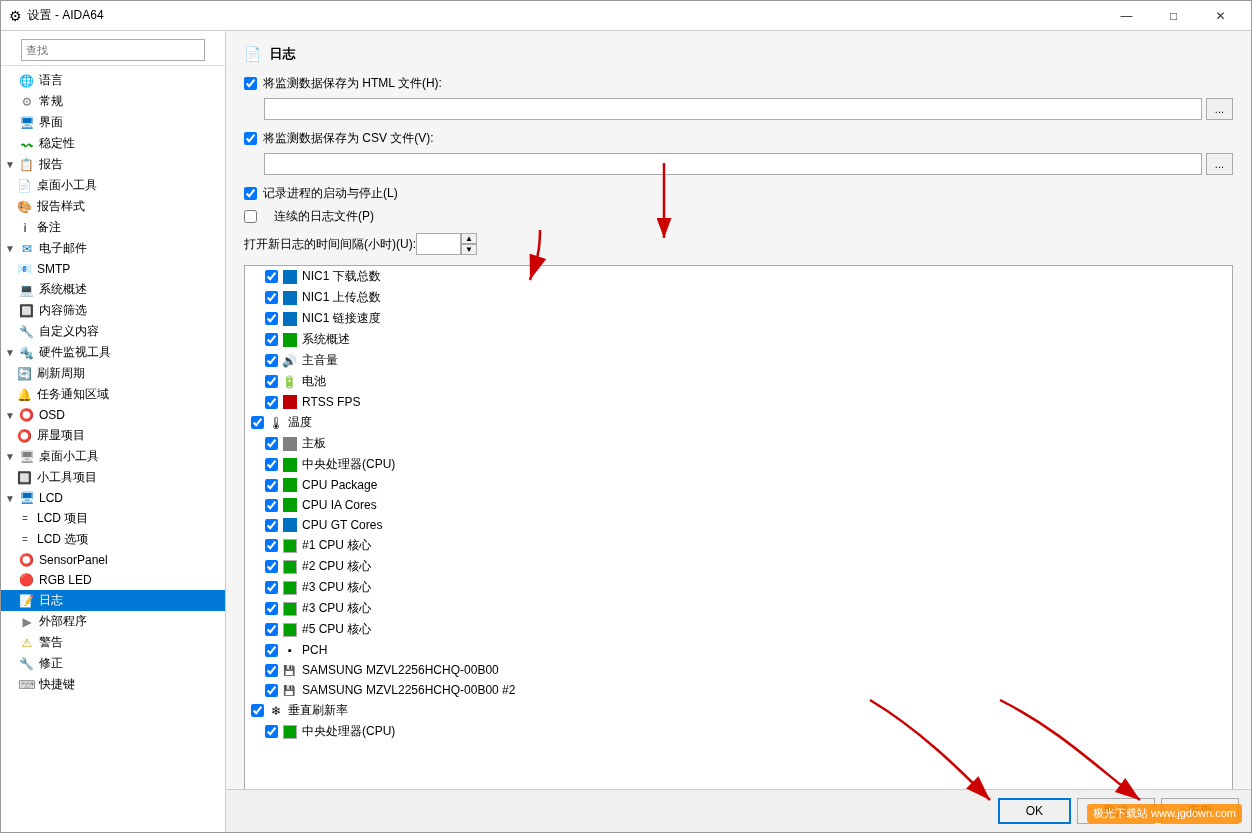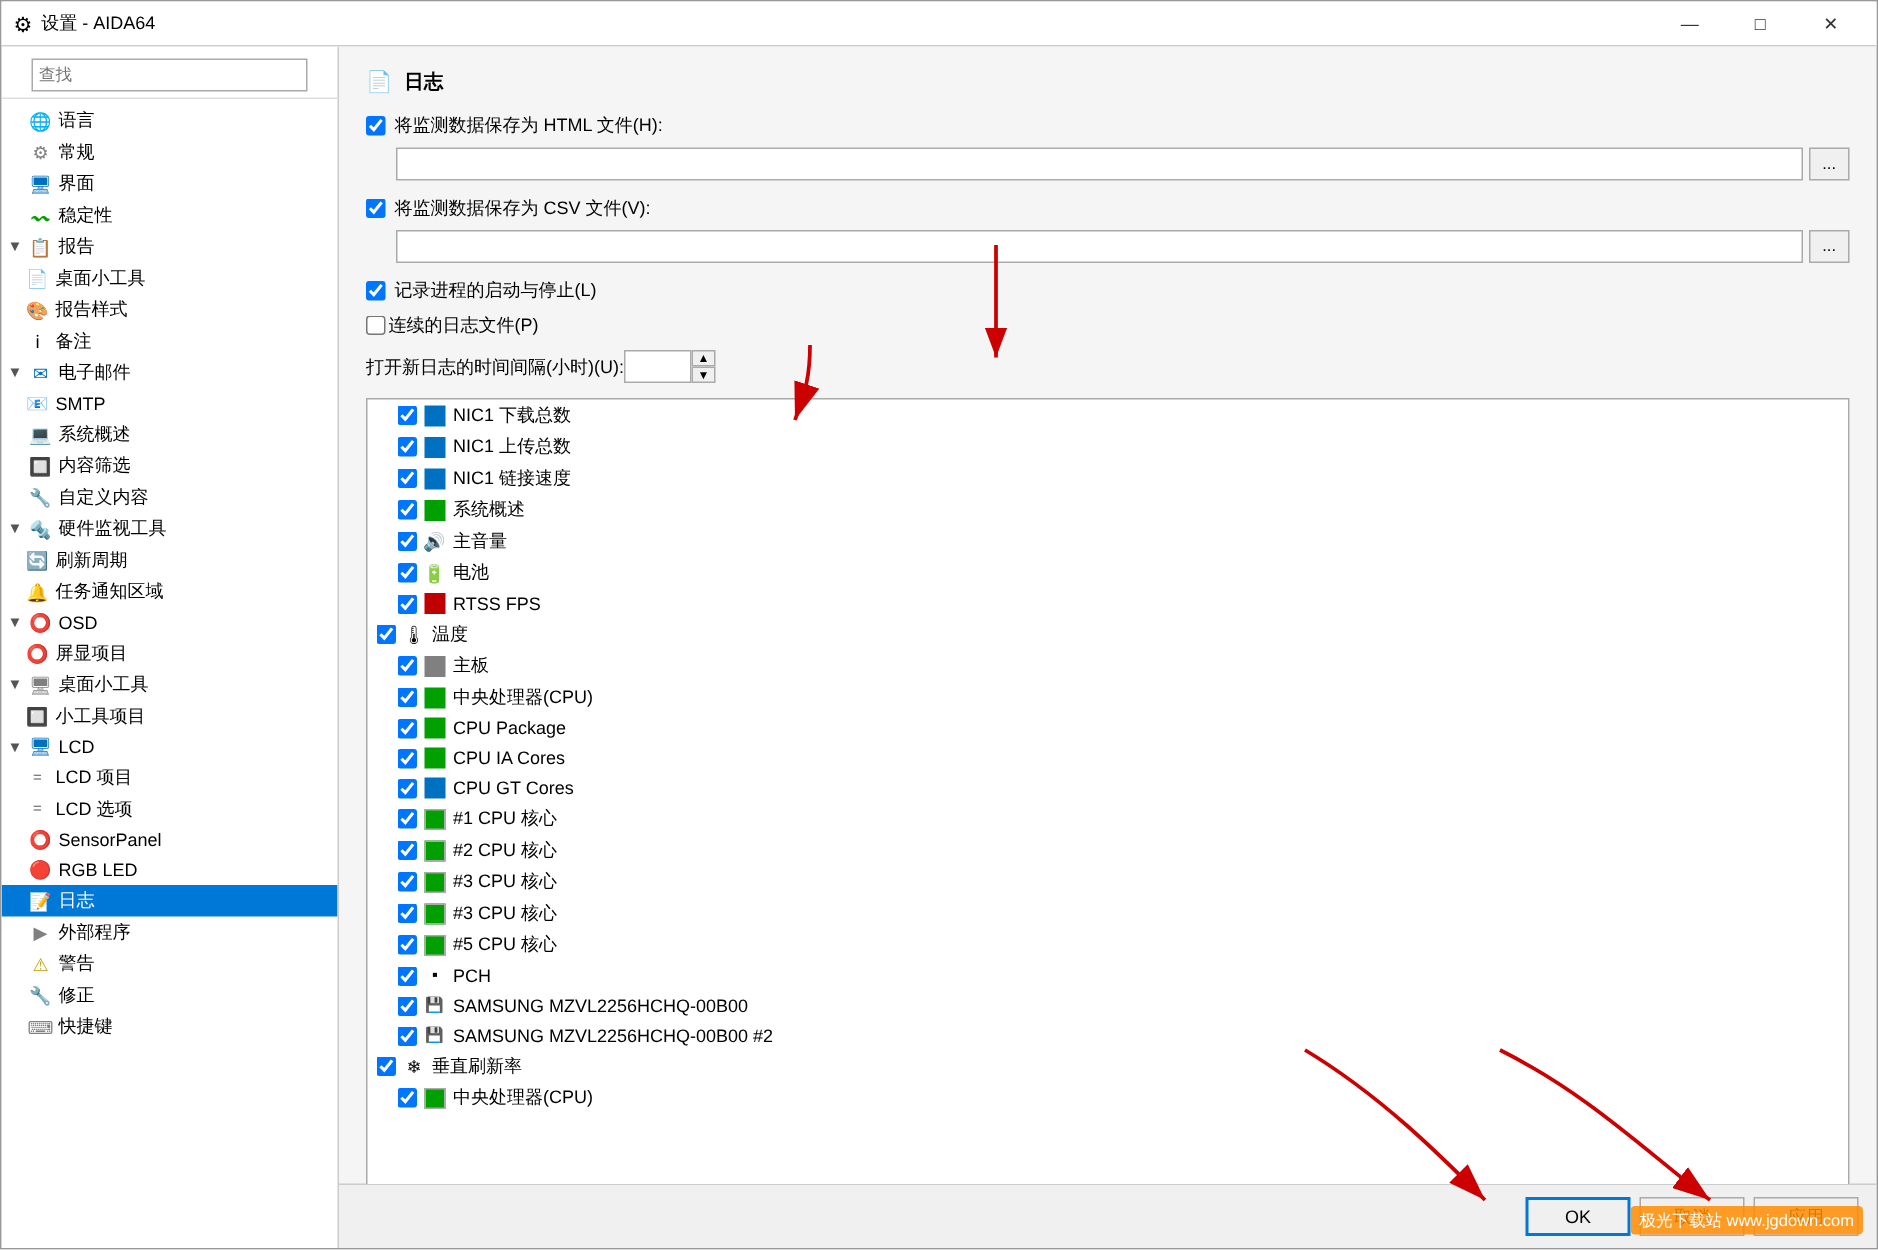--- a/index.html
+++ b/index.html
@@ -141,21 +141,21 @@
       align-items: center;
       padding: 8px 12px;
       gap: 6px;
       background: #f0f0f0;
       border-top: 1px solid #ccc;
       flex-shrink: 0;
     }
     .bottom-btn {
       height: 26px;
       min-width: 70px;
-      padding: 0 14px;
+      padding: 0 26px;
       border: 1px solid #aaa;
       background: #f0f0f0;
       cursor: pointer;
       font-size: 12px;
     }
     .bottom-btn.default {
       border: 2px solid #0078d7;
     }
 
     
@@ -383,21 +383,21 @@
         <div style="display:flex;align-items:center;margin-bottom:10px;gap:4px;padding-left:20px;">
           <input type="text" class="path-input" style="flex: 1 1 0%; height: 22px; border: 1px solid rgb(170, 170, 170); background: rgb(255, 255, 255); padding: 0px 4px; font-size: 11px;">
           <button class="browse-btn" style="height:22px;padding:0 8px;border:1px solid #aaa;background:#f0f0f0;cursor:pointer;font-size:11px;">...</button>
         </div>
 
         <div style="display:flex;align-items:center;margin-bottom:6px;gap:6px;">
           <input type="checkbox" checked="" style="">
           <label>记录进程的启动与停止(L)</label>
         </div>
 
-        <div style="display:flex;align-items:center;margin-bottom:8px;gap:2px;">
+        <div style="display:flex;align-items:center;margin-bottom:8px;gap:17px;">
           <input type="checkbox" style="">
           <label>连续的日志文件(P)</label>
         </div>
 
         <div style="display:flex;align-items:center;margin-bottom:10px;gap:0;position:relative;">
           <label>打开新日志的时间间隔(小时)(U):</label>
           <input type="text" style="width: 45px; height: 22px; border: 1px solid rgb(170, 170, 170); text-align: center; font-size: 12px;">
           <div style="display:flex;flex-direction:column;">
             <button style="width:16px;height:11px;border:1px solid #aaa;background:#f0f0f0;cursor:pointer;display:flex;align-items:center;justify-content:center;font-size:8px;padding:0;">▲</button>
             <button style="width:16px;height:11px;border:1px solid #aaa;background:#f0f0f0;cursor:pointer;display:flex;align-items:center;justify-content:center;font-size:8px;padding:0;">▼</button>

